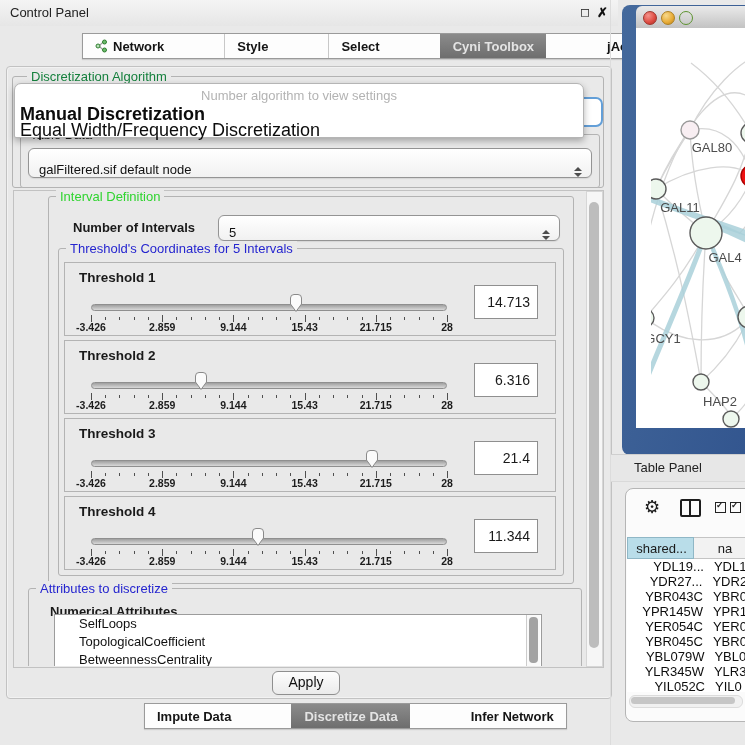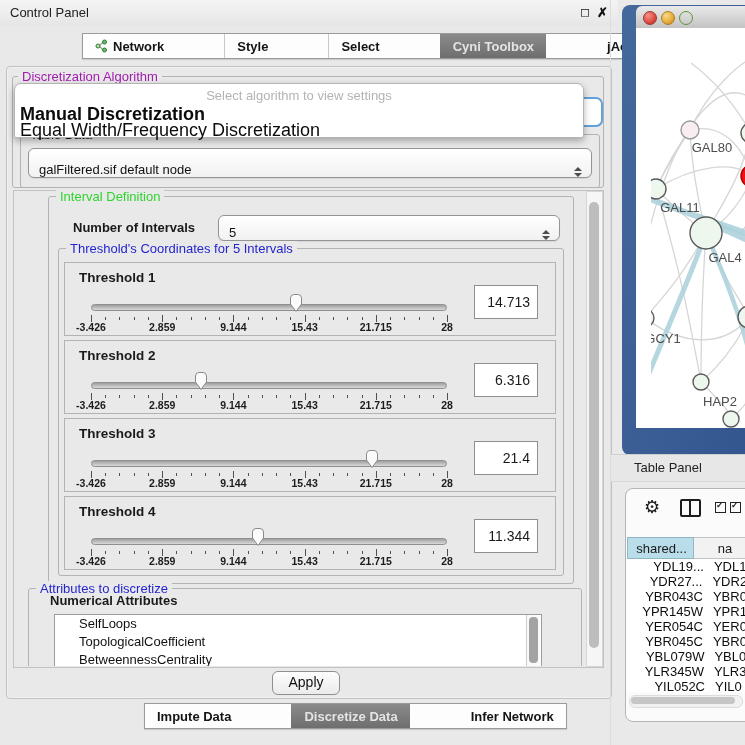--- a/index.html
+++ b/index.html
@@ -27,21 +27,21 @@
 
   
   .outer-panel{left:6px;top:66px;width:604px;height:631px;border:1px solid #c2c2c2;border-radius:4px;
                background:#e9e9e9;box-shadow:inset 0 0 0 1px #f2f2f2;}
   .group{border:1px solid #b3b3b3;border-radius:3px;background:#e9e9e9;}
   .group-label{position:absolute;background:#e9e9e9;padding:0 4px;font-size:13px;white-space:nowrap;}
   .lbl-green{color:#2fd42f;}
   .lbl-blue{color:#2525cf;}
 
   .alg-group{left:12px;top:76px;width:590px;height:110px;}
-  .alg-label{left:18px;top:69px;color:#a21caf;}
+  .alg-label{left:27px;top:69px;color:#15803d;}
   .td-group{left:20px;top:134px;width:578px;height:52px;}
   .td-label{left:26px;top:127px;color:#1a1a1a;}
 
   .combo{position:absolute;background:linear-gradient(#ffffff,#f1f1f1);border:1px solid #949494;
          border-radius:6px;display:flex;align-items:flex-end;box-shadow:0 1px 1px rgba(0,0,0,.08);}
   .combo .val{padding-left:10px;flex:1;font-size:13px;color:#111;white-space:nowrap;overflow:hidden;}
   .spinner{display:flex;flex-direction:column;align-items:center;gap:2px;margin-right:9px;}
   .spinner i{display:block;width:0;height:0;border-left:4px solid transparent;border-right:4px solid transparent;}
   .spinner .up{border-bottom:4px solid #4d4d4d;}
   .spinner .dn{border-top:4px solid #4d4d4d;}
@@ -84,21 +84,21 @@
   .tick.major{height:7px;top:0;}
   .th-ticklabels{position:absolute;left:26px;width:356px;top:58px;height:12px;}
   .tick-label{position:absolute;transform:translateX(-50%);font-size:10.5px;font-weight:bold;color:#1c1c1c;white-space:nowrap;}
   .th-value{position:absolute;left:409px;top:22px;width:55px;height:32px;background:#fff;border:1px solid #8f8f8f;
             font-size:14px;text-align:right;line-height:32px;padding-right:7px;box-sizing:content-box;}
 
   
   .attr-clip{left:28px;top:588px;width:556px;height:78px;overflow:hidden;}
   .attr-border{position:absolute;left:0;top:0;width:552px;height:96px;border:1px solid #b3b3b3;border-radius:3px;}
   .attr-label{left:36px;top:581px;}
-  .attr-sublabel{position:absolute;left:22px;top:5px;font-weight:bold;}
+  .attr-sublabel{position:absolute;left:22px;top:16px;font-weight:bold;}
   .attr-list{position:absolute;left:26px;top:26px;width:486px;height:70px;background:#fff;border:1px solid #9c9c9c;}
   .attr-list div{padding-left:24px;line-height:18px;font-size:13px;color:#111;white-space:nowrap;}
   .attr-vscroll{position:absolute;left:498px;top:27px;width:13px;height:68px;background:#fafafa;border-left:1px solid #ccc;}
   .attr-vthumb{position:absolute;left:2px;top:2px;width:9px;height:46px;background:#a3a3a3;border-radius:4px;}
 
   .apply-btn{left:272px;top:671px;width:66px;height:22px;background:linear-gradient(#fdfdfd,#ebebeb);
              border:1px solid #8f8f8f;border-radius:6px;font-size:14px;text-align:center;line-height:21px;color:#111;}
 
   
   .net-frame{left:622px;top:5px;width:123px;height:450px;background:linear-gradient(105deg,#44699c,#33568f);
@@ -187,21 +187,21 @@
     <span class="val">galFiltered.sif default node</span>
     <span class="spinner">
         <i class="up"></i>
         <i class="dn"></i>
       </span>
   </div>
 
   <div class="abs combo-focus"></div>
 
   <div class="abs popup">
-    <div class="popup-placeholder">Select algorithm to view settings</div>
+    <div class="popup-placeholder">Number algorithm to view settings</div>
     <div class="popup-opt b">Manual Discretization</div>
     <div class="popup-opt r">Equal Width/Frequency Discretization</div>
   </div>
 
   <div class="abs inner-panel"></div>
   <div class="abs vscroll-track"></div>
   <div class="abs vscroll-thumb"></div>
 
   <div class="abs group iv-group"></div>
   <span class="group-label lbl-green iv-label">Interval Definition</span>

